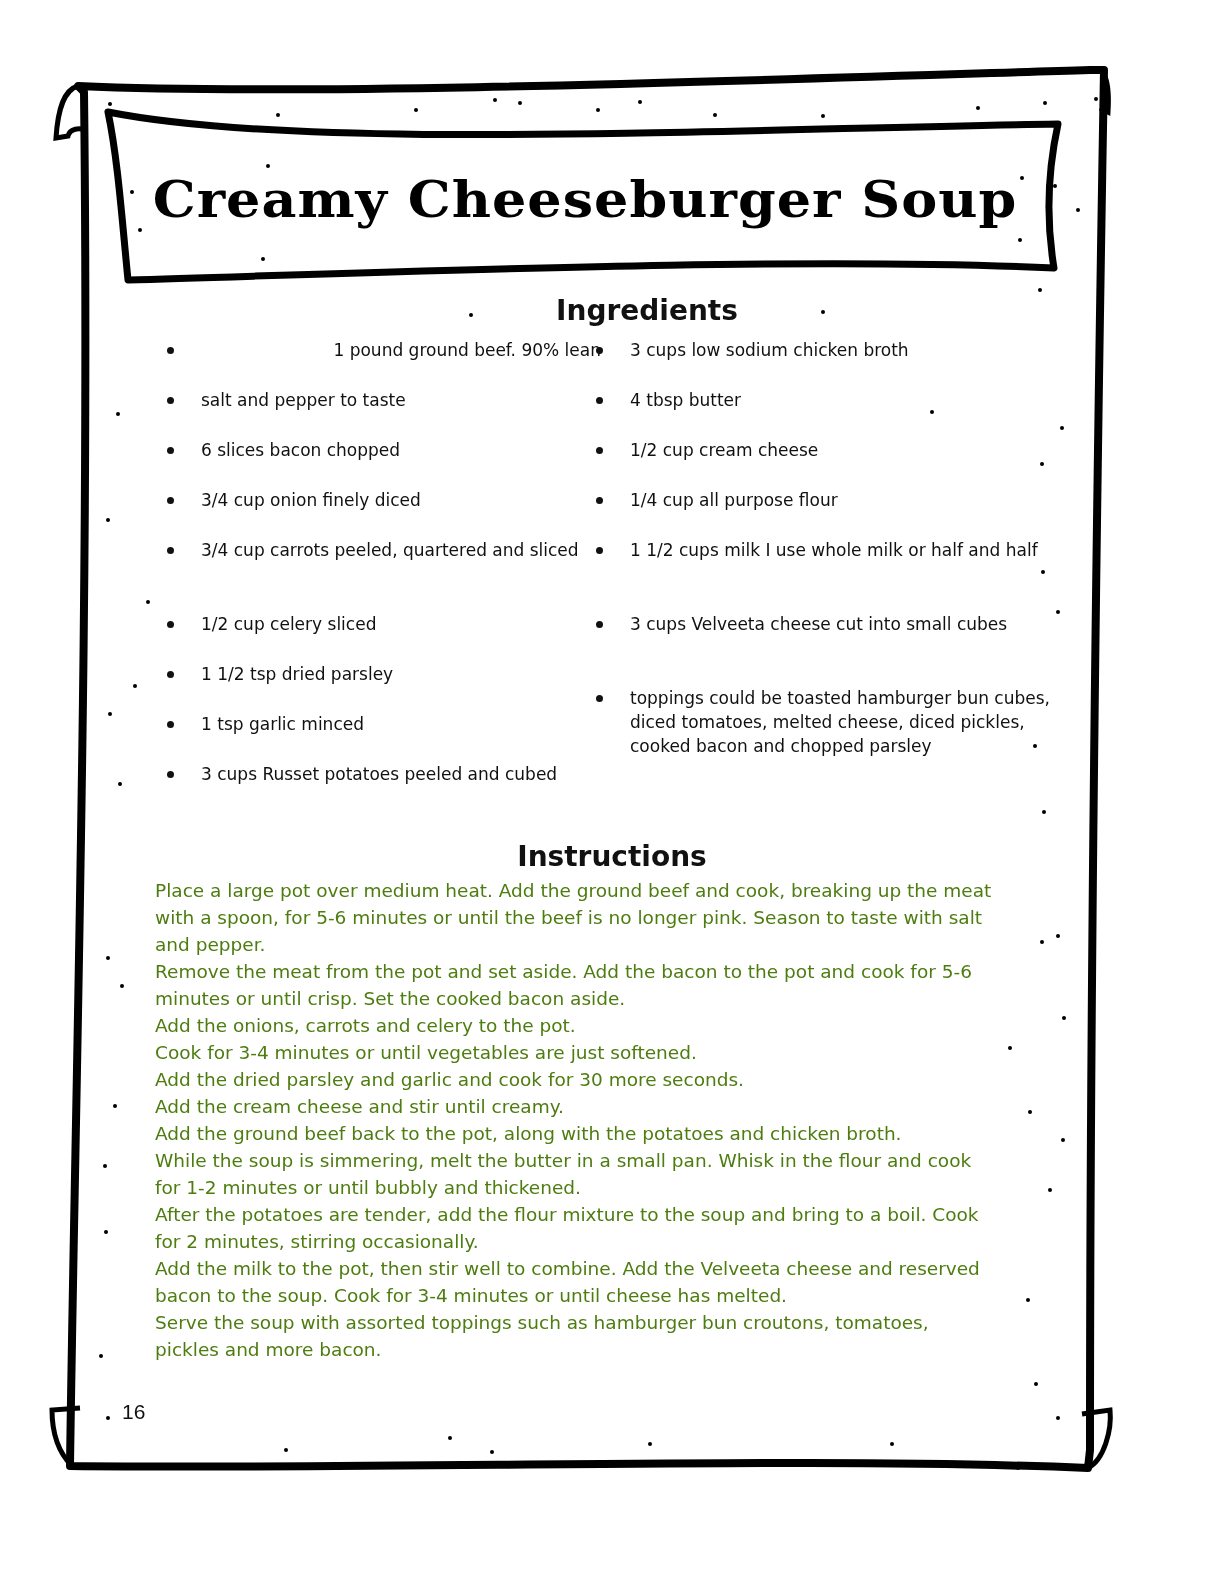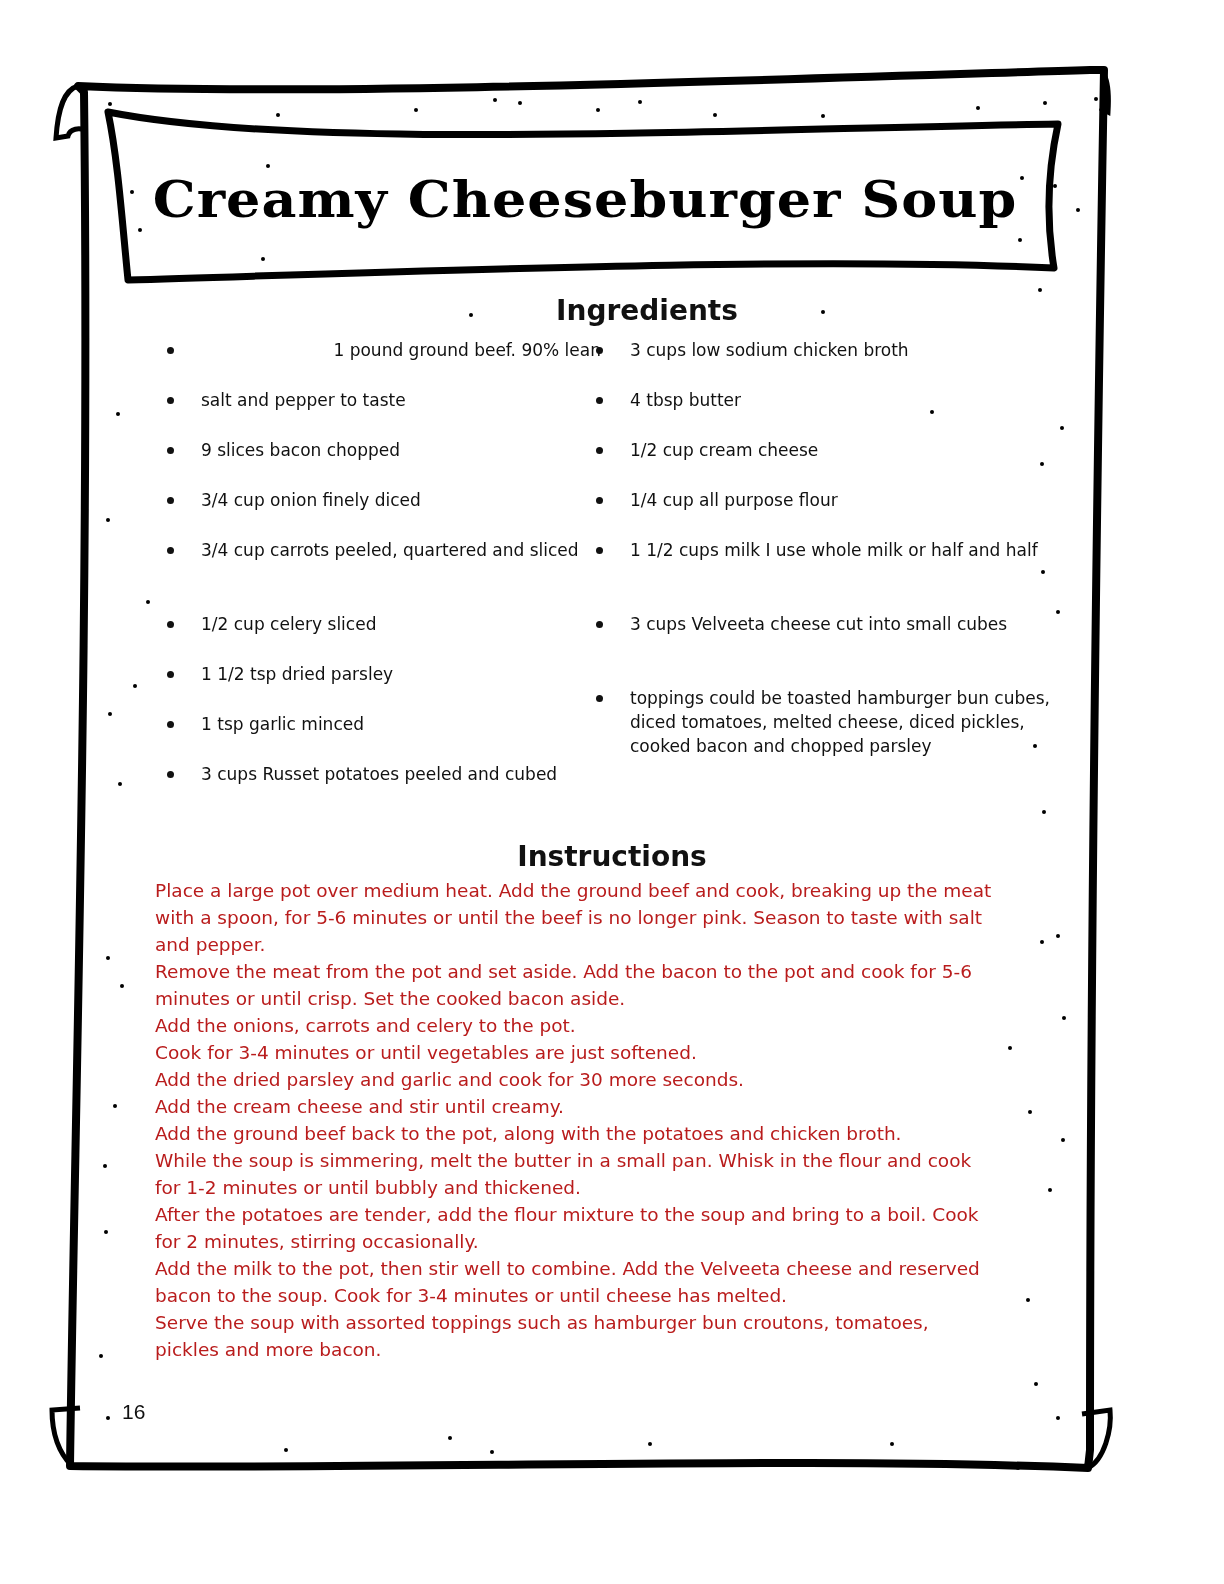--- a/index.html
+++ b/index.html
@@ -14,21 +14,21 @@
     position: absolute; left: 0; width: 1224px; text-align: center;
     font-family: "DejaVu Sans", sans-serif; font-weight: bold; font-size: 28px; color: #111;
   }
   .ing-col { position: absolute; top: 338px; width: 420px; font-size: 17px; line-height: 24px; }
   .ing-col.left { left: 163px; }
   .ing-col.right { left: 592px; }
   .ing-item { position: relative; padding-left: 38px; }
   .ing-item .bullet { position: absolute; left: 4px; top: 9px; width: 7px; height: 7px; border-radius: 50%; background: #111; }
   .instructions {
     position: absolute; left: 155px; top: 877px; width: 840px;
-    font-size: 18.5px; line-height: 27px; color: #b91c1c;
+    font-size: 18.5px; line-height: 27px; color: #4d7c0f;
   }
   .instr-line { white-space: normal; }
   .page-number { position: absolute; left: 122px; top: 1400px; font-size: 21px; font-family: "Liberation Sans", sans-serif; color: #111; }
 </style>
 </head>
 <body>
 
 <svg class="frame-svg" viewBox="0 0 1224 1584" xmlns="http://www.w3.org/2000/svg">
 
   <path d="M78 86 C300 96, 700 82, 1090 70 L1104 70 C1100 300, 1090 900, 1090 1450 L1088 1468 C800 1456, 400 1470, 70 1466 C75 1100, 90 600, 84 92 Z" fill="none" stroke="#000" stroke-width="8" stroke-linejoin="round"></path>
@@ -111,21 +111,21 @@
   </g>
 </svg>
 
 <div class="title">Creamy Cheeseburger Soup</div>
 
 <div class="section-heading" style="top:294px;padding-left:35px;">Ingredients</div>
 
 <div class="ing-col left">
   <div class="ing-item" style="position:absolute; top:0px; width:400px;text-align:right;"><span class="bullet"></span><span>1 pound ground beef. 90% lean</span></div>
   <div class="ing-item" style="position:absolute; top:50px; width:400px;"><span class="bullet"></span><span>salt and pepper to taste</span></div>
-  <div class="ing-item" style="position:absolute; top:100px; width:400px;"><span class="bullet"></span><span>9 slices bacon chopped</span></div>
+  <div class="ing-item" style="position:absolute; top:100px; width:400px;"><span class="bullet"></span><span>6 slices bacon chopped</span></div>
   <div class="ing-item" style="position:absolute; top:150px; width:400px;"><span class="bullet"></span><span>3/4 cup onion finely diced</span></div>
   <div class="ing-item" style="position:absolute; top:200px; width:400px;"><span class="bullet"></span><span>3/4 cup carrots peeled, quartered and sliced</span></div>
   <div class="ing-item" style="position:absolute; top:274px; width:400px;"><span class="bullet"></span><span>1/2 cup celery sliced</span></div>
   <div class="ing-item" style="position:absolute; top:324px; width:400px;"><span class="bullet"></span><span>1 1/2 tsp dried parsley</span></div>
   <div class="ing-item" style="position:absolute; top:374px; width:400px;"><span class="bullet"></span><span>1 tsp garlic minced</span></div>
   <div class="ing-item" style="position:absolute; top:424px; width:410px;"><span class="bullet"></span><span>3 cups Russet potatoes peeled and cubed</span></div>
 </div>
 
 <div class="ing-col right">
   <div class="ing-item" style="position:absolute; top:0px; width:420px;"><span class="bullet"></span><span>3 cups low sodium chicken broth</span></div>

